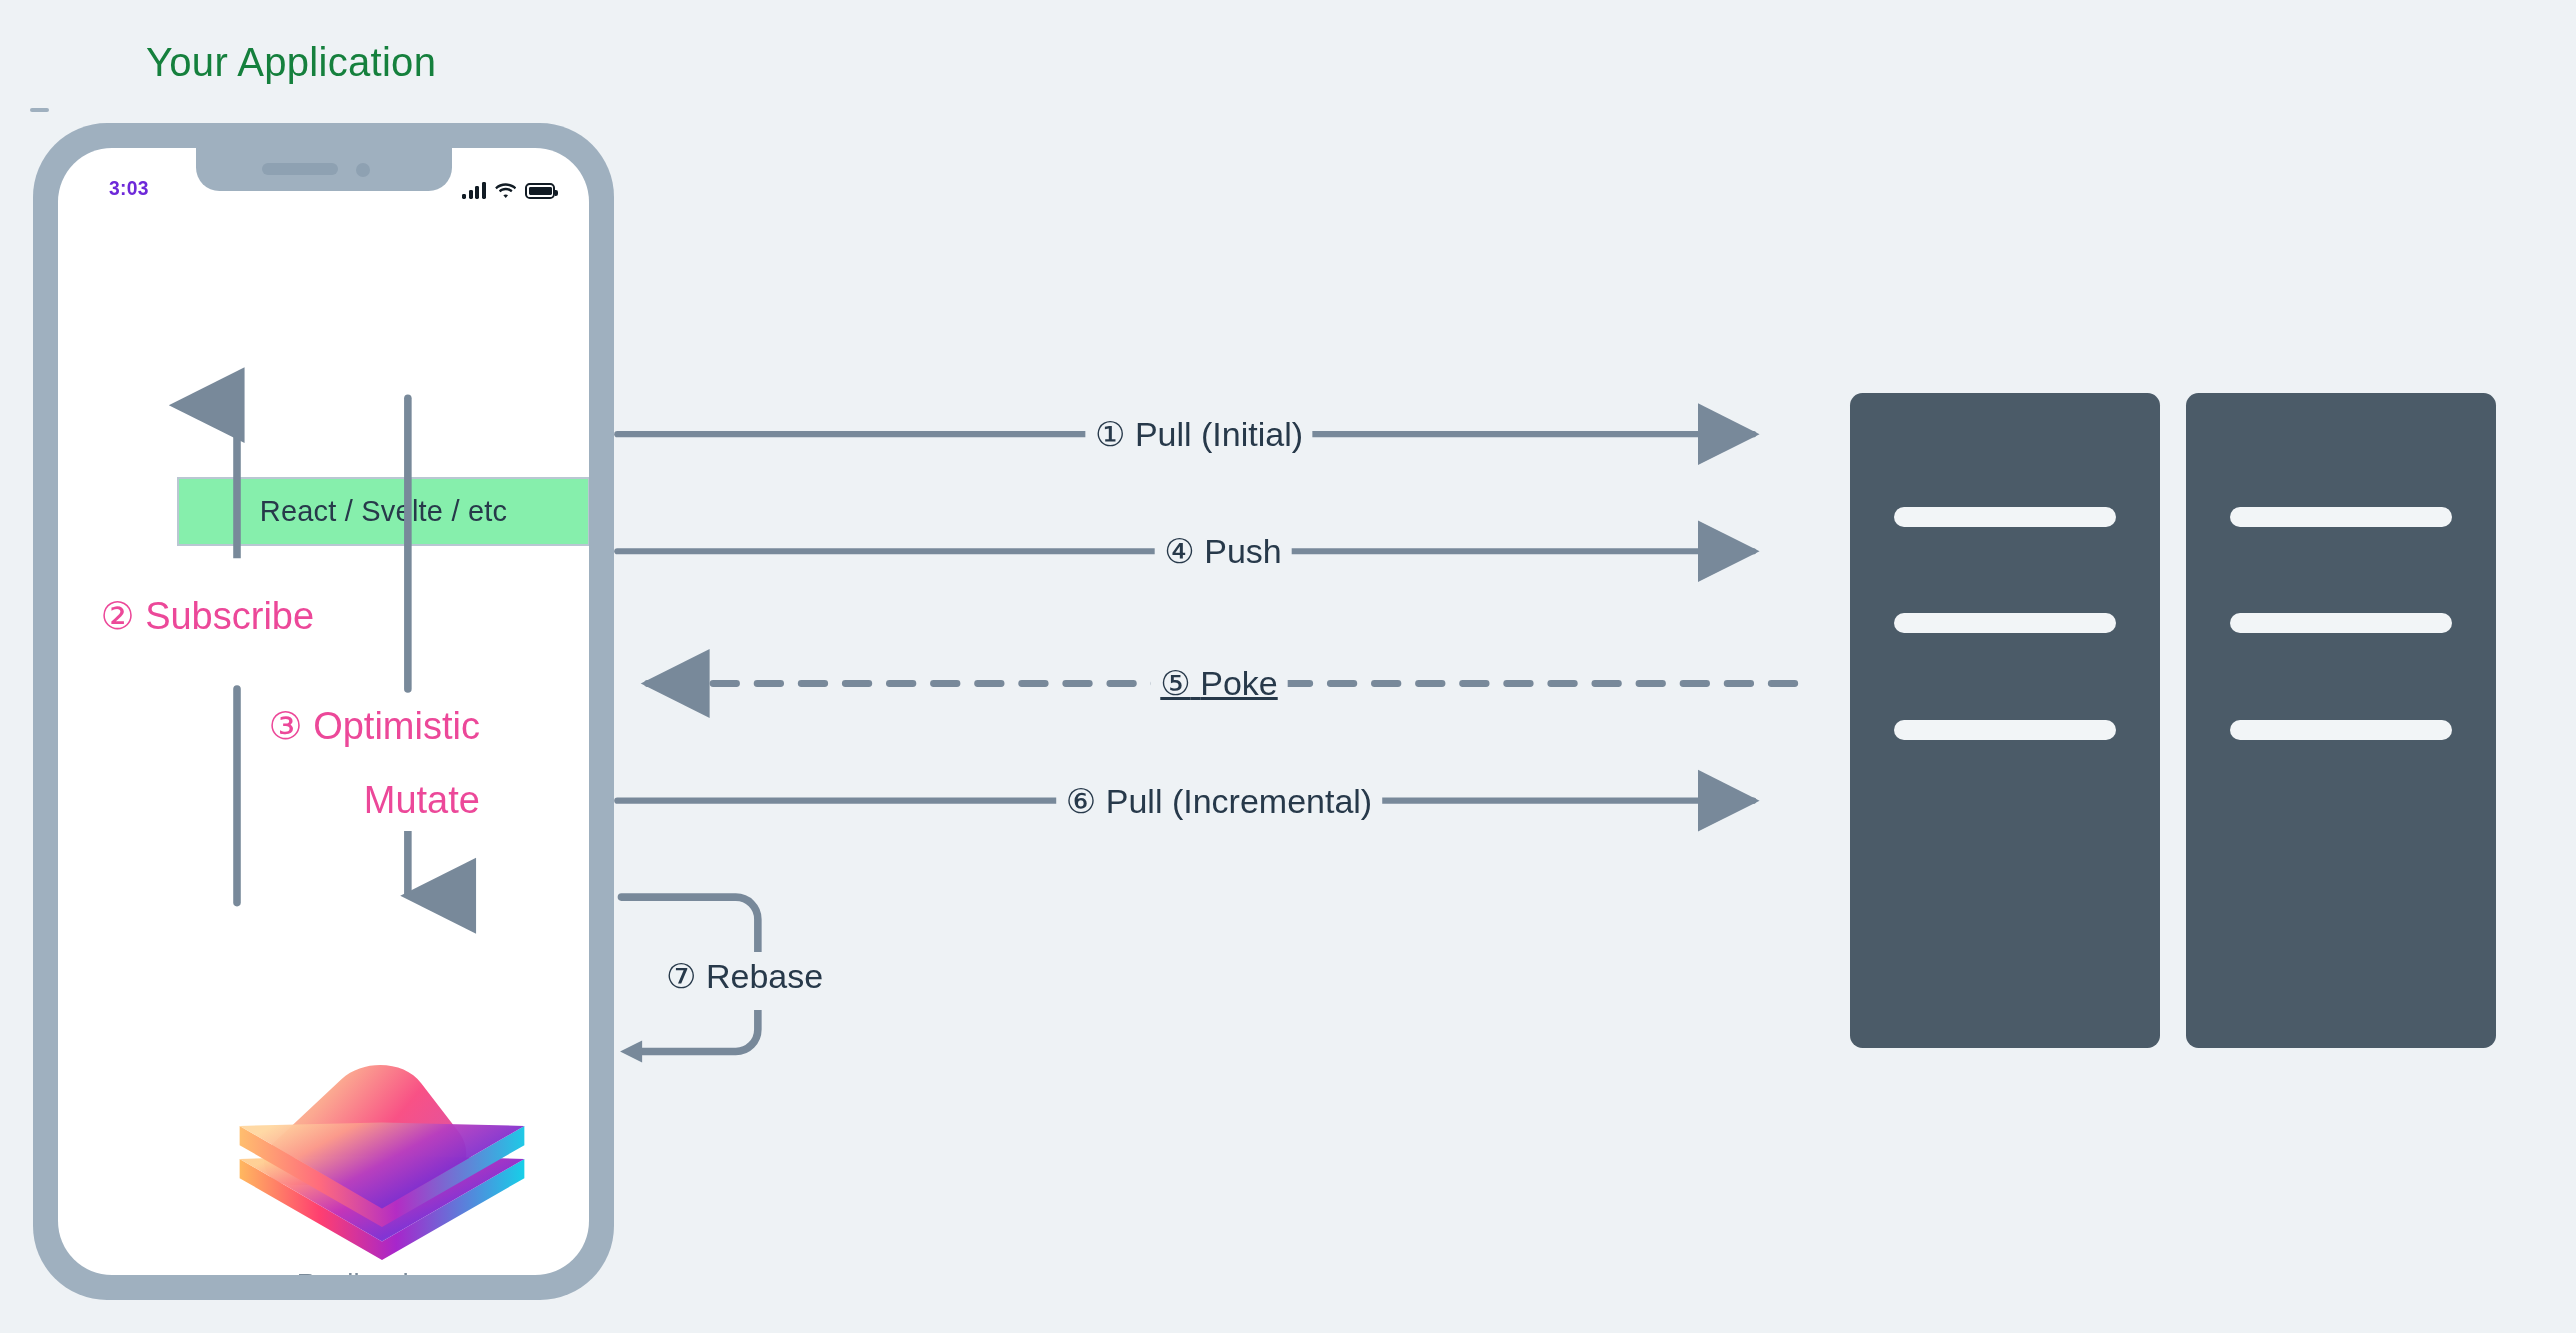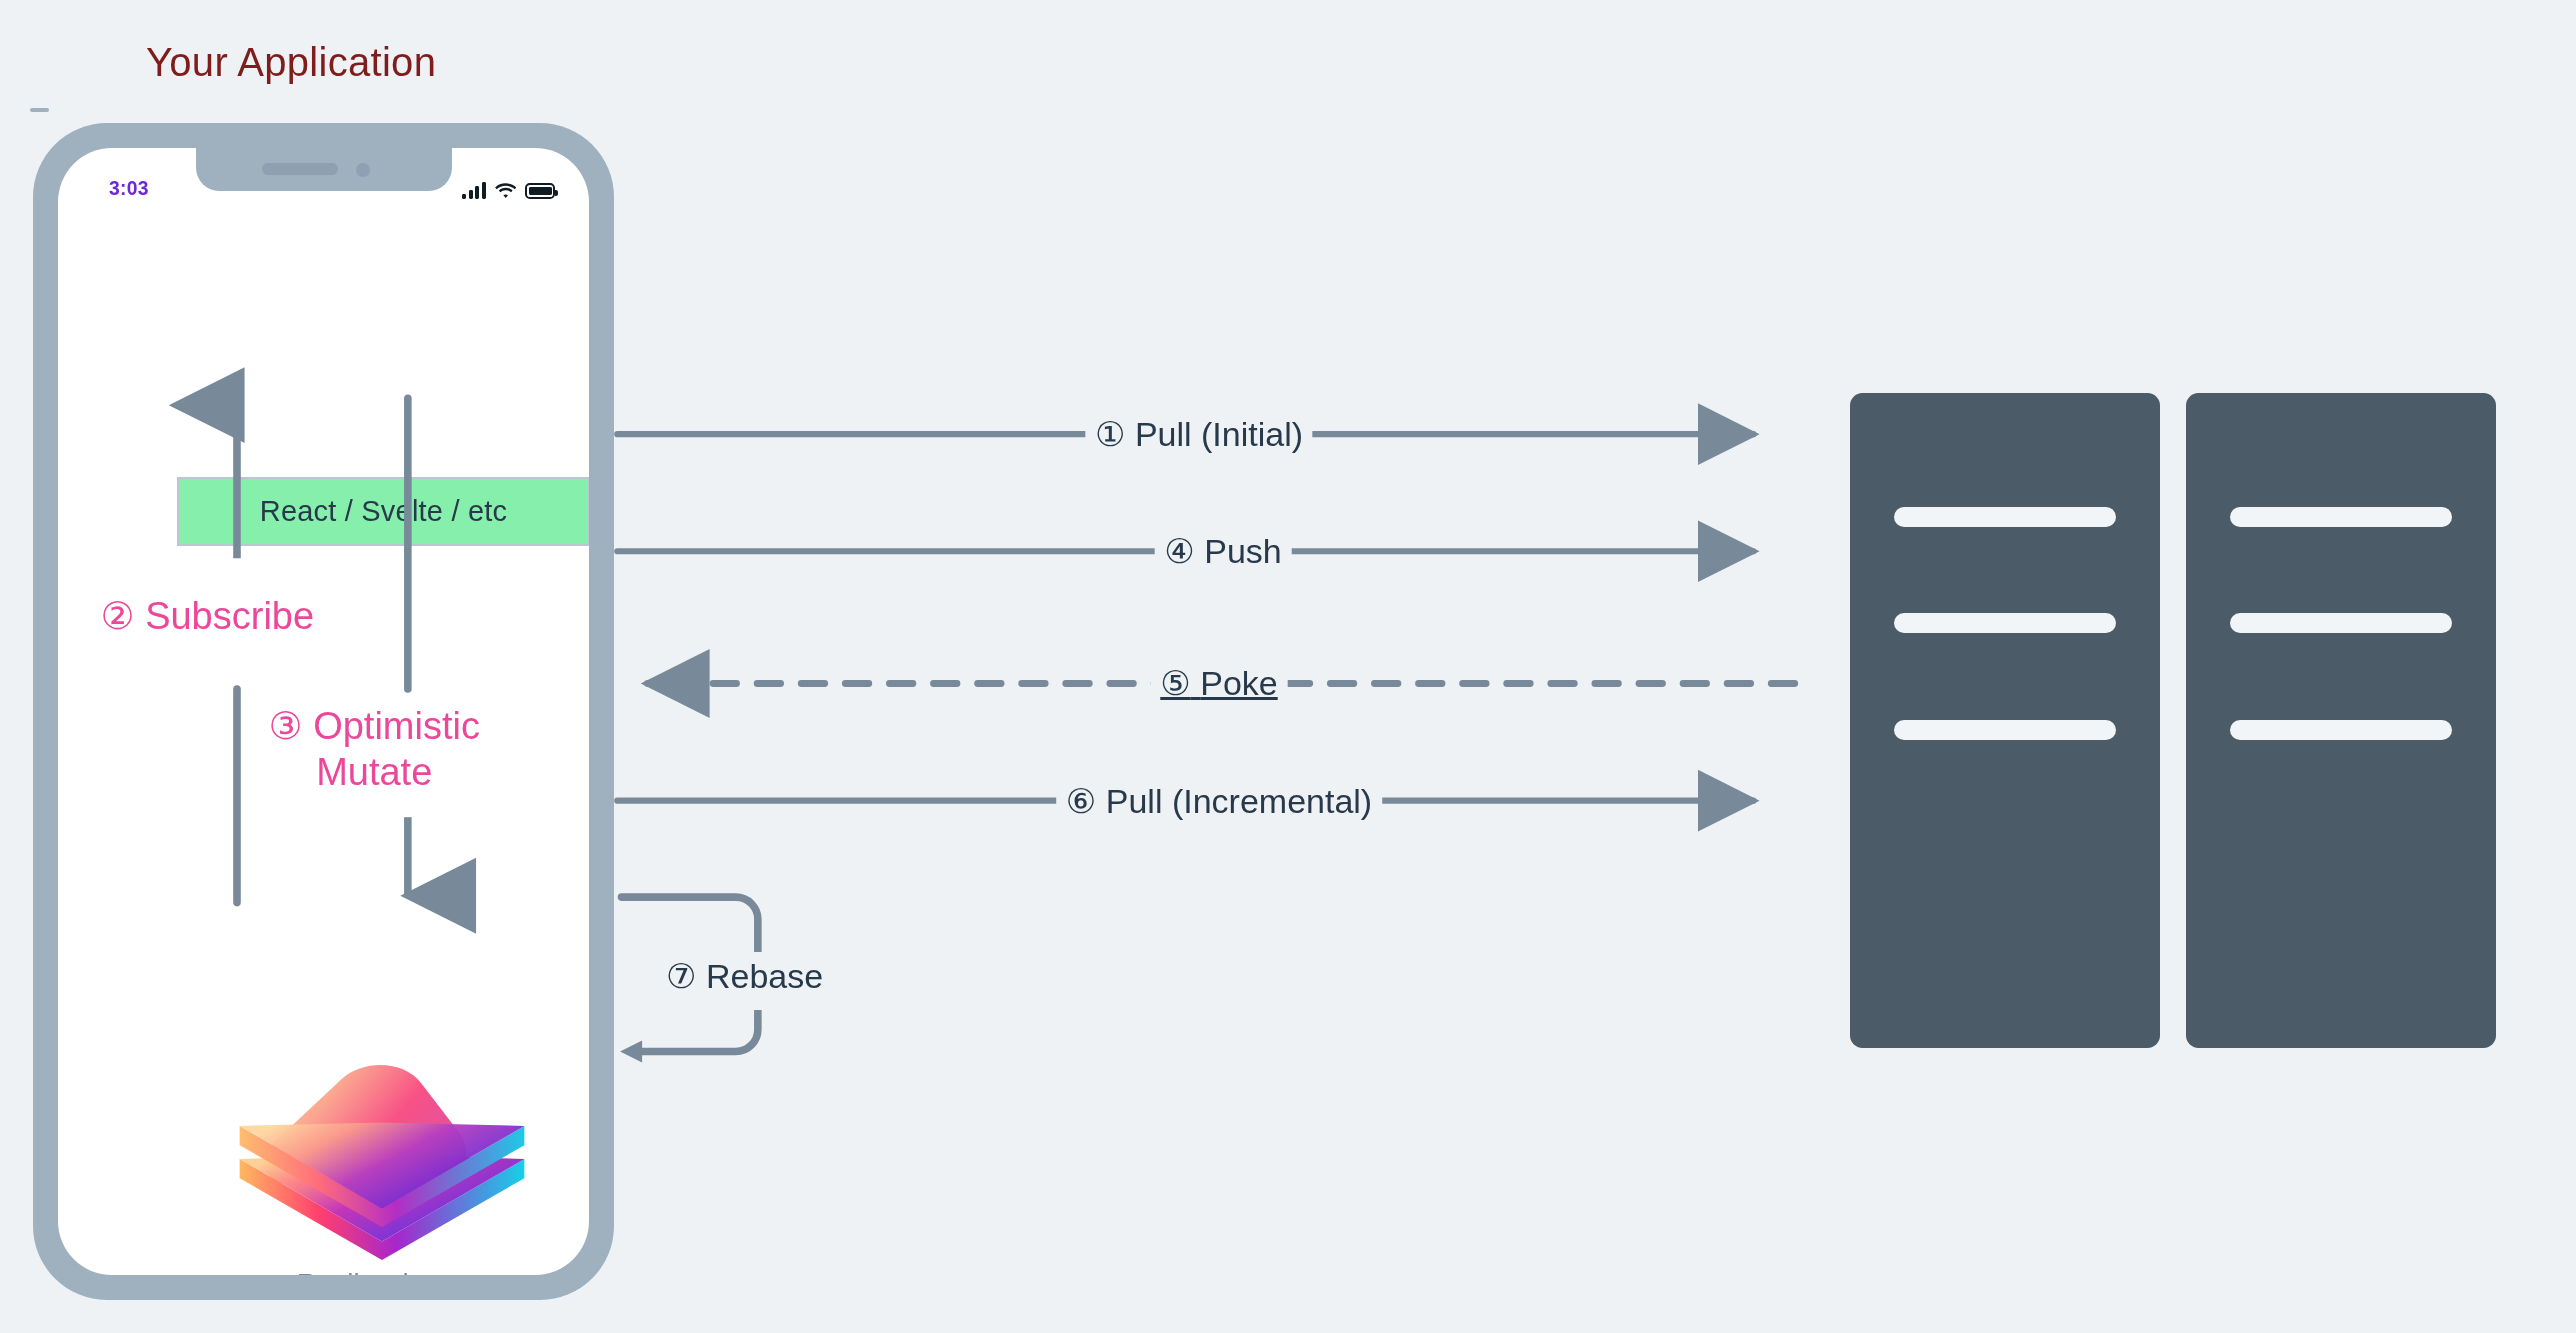--- a/index.html
+++ b/index.html
@@ -9,21 +9,21 @@
     background:#eef2f5;
     font-family:"Liberation Sans", sans-serif;
     overflow:hidden;
     position:relative;
   }
   #stage{position:absolute;left:0;top:0;width:2576px;height:1334px;}
 
   
   .section-title{
     position:absolute;
-    color:#7f1d1d;
+    color:#15803d;
     font-size:40px;
     font-weight:400;
     letter-spacing:0.3px;
     white-space:nowrap;
     text-align:center;
   }
   #app-title{left:146px;top:40px;}
   #service-title{left:1895px;top:316px;}
 
   
@@ -321,21 +321,21 @@
   <div class="vlabel" id="label-subscribe">
     <span>②</span>
     <span>Subscribe</span>
   </div>
 
   <div class="vlabel" id="label-mutate">
     <div>
       <span>③</span>
       <span>Optimistic</span>
     </div>
-    <div style="text-align:center;">
+    <div style="text-align:right;margin-top:28px;">
       <span>Mutate</span>
     </div>
   </div>
 
   <div class="flow-label" id="label-rebase">
     <span>⑦</span>
     <span>Rebase</span>
   </div>
 
   <div id="servers">

